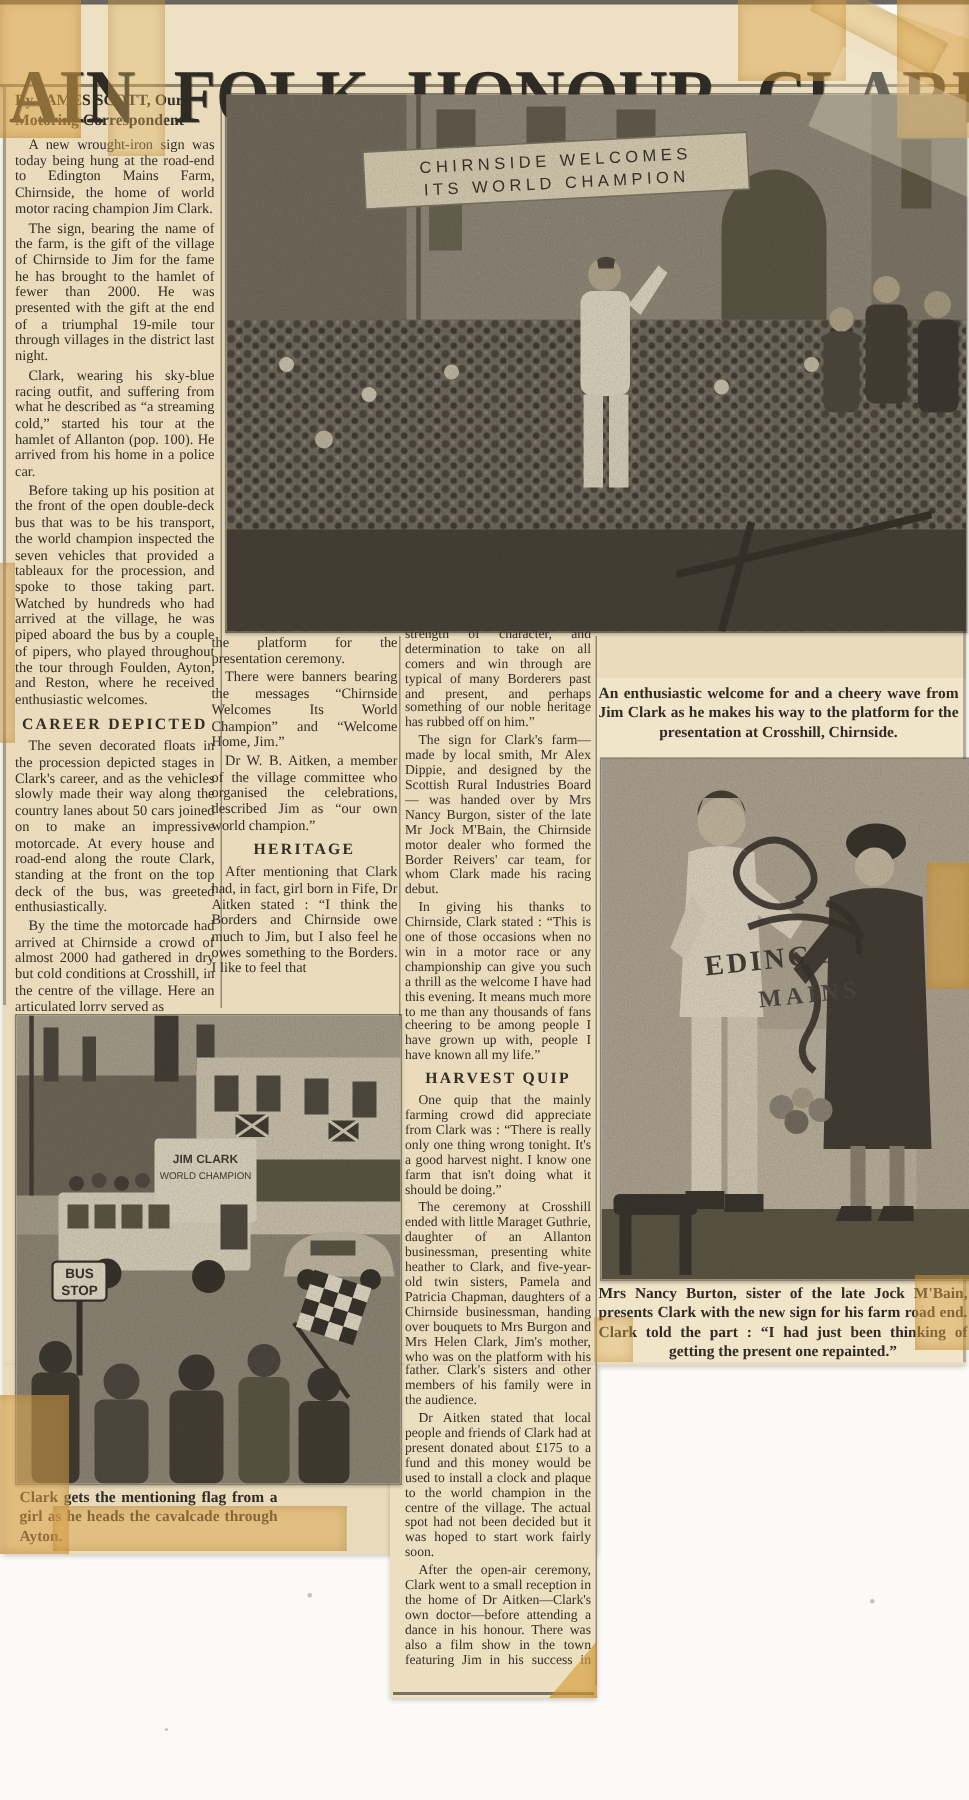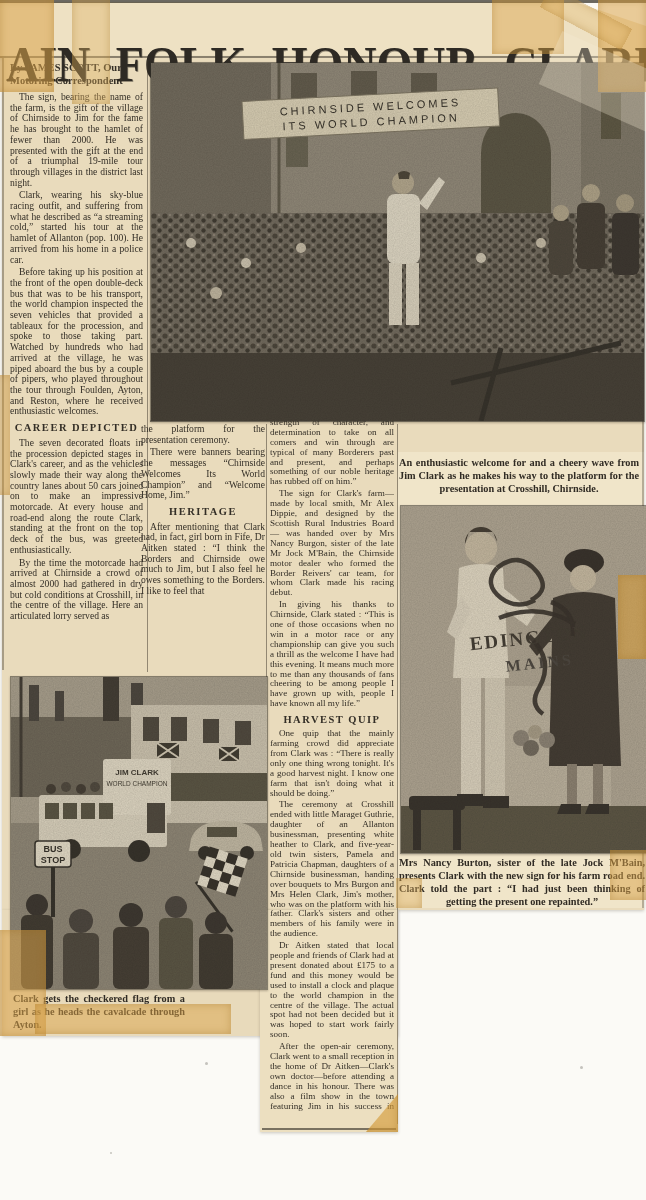--- a/index.html
+++ b/index.html
@@ -87,31 +87,33 @@
   <div class="edge edge-col3bottom"></div>
 
   <h1 class="headline">AIN FOLK HONOUR CLARK</h1>
 
   <div class="rule rule1"></div>
   <div class="rule rule2"></div>
   <div class="rule rule3"></div>
 
   <div class="col col1">
     <div class="byline">By JAMES SCOTT, Our Motoring Correspondent</div>
+    <p>A new wrought-iron sign was today being hung at the road-end to Edington Mains Farm, Chirnside, the home of world motor racing champion Jim Clark.</p>
     <p>The sign, bearing the name of the farm, is the gift of the village of Chirnside to Jim for the fame he has brought to the hamlet of fewer than 2000.  He was presented with the gift at the end of a triumphal 19-mile tour through villages in the district last night.</p>
     <p>Clark, wearing his sky-blue racing outfit, and suffering from what he described as “a streaming cold,” started his tour at the hamlet of Allanton (pop. 100).  He arrived from his home in a police car.</p>
     <p>Before taking up his position at the front of the open double-deck bus that was to be his transport, the world champion inspected the seven vehicles that provided a tableaux for the procession, and spoke to those taking part. Watched by hundreds who had arrived at the village, he was piped aboard the bus by a couple of pipers, who played throughout the tour through Foulden, Ayton, and Reston, where he received enthusiastic welcomes.</p>
     <div class="subhead">CAREER DEPICTED</div>
     <p>The seven decorated floats in the procession depicted stages in Clark's career, and as the vehicles slowly made their way along the country lanes about 50 cars joined on to make an impressive motorcade.  At every house and road-end along the route Clark, standing at the front on the top deck of the bus, was greeted enthusiastically.</p>
     <p>By the time the motorcade had arrived at Chirnside a crowd of almost 2000 had gathered in dry but cold conditions at Crosshill, in the centre of the village.  Here an articulated lorry served as</p>
   </div>
 
   <div class="col col2">
     <p style="text-indent:0">the platform for the presentation ceremony.</p>
     <p>There were banners bearing the messages “Chirnside Welcomes Its World Champion” and “Welcome Home, Jim.”</p>
+    <p>Dr W. B. Aitken, a member of the village committee who organised the celebrations, described Jim as “our own world champion.”</p>
     <div class="subhead">HERITAGE</div>
     <p>After mentioning that Clark had, in fact, girl born in Fife, Dr Aitken stated : “I think the Borders and Chirnside owe much to Jim, but I also feel he owes something to the Borders.  I like to feel that</p>
   </div>
 
   <div class="col col3">
     <p style="text-indent:0">some of the quickness of eye, strength of character, and determination to take on all comers and win through are typical of many Borderers past and present, and perhaps something of our noble heritage has rubbed off on him.”</p>
     <p>The sign for Clark's farm—made by local smith, Mr Alex Dippie, and designed by the Scottish Rural Industries Board — was handed over by Mrs Nancy Burgon, sister of the late Mr Jock M'Bain, the Chirnside motor dealer who formed the Border Reivers' car team, for whom Clark made his racing debut.</p>
     <p>In giving his thanks to Chirnside, Clark stated : “This is one of those occasions when no win in a motor race or any championship can give you such a thrill as the welcome I have had this evening.  It means much more to me than any thousands of fans cheering to be among people I have grown up with, people I have known all my life.”</p>
     <div class="subhead">HARVEST QUIP</div>
     <p>One quip that the mainly farming crowd did appreciate from Clark was : “There is really only one thing wrong tonight.  It's a good harvest night.  I know one farm that isn't doing what it should be doing.”</p>
@@ -354,21 +356,21 @@
         <circle cx="146" cy="234" r="8" fill="#8a8274"></circle>
           <circle cx="130" cy="242" r="8" fill="#6e675b"></circle>
       </g>
       <rect width="245" height="347" filter="url(#n3)" opacity="0.16"></rect>
       <rect width="245" height="347" fill="#8a7f68" opacity="0.12"></rect>
     </svg>
   </div>
 
   <div class="caption cap1">An enthusiastic welcome for and a cheery wave from Jim Clark as he makes his way to the platform for the presentation at Crosshill, Chirnside.</div>
   <div class="caption cap2">Mrs Nancy Burton, sister of the late Jock M'Bain, presents Clark with the new sign for his farm road end.  Clark told the part : “I had just been thinking of getting the present one repainted.”</div>
-  <div class="caption cap3">Clark gets the checkered flag from a girl as he heads the cavalcade through Ayton.</div>
+  <div class="caption cap3">Clark gets the mentioning flag from a girl as he heads the cavalcade through Ayton.</div>
 
   <div class="tape t1"></div>
   <div class="tape t2"></div>
   <div class="tape t3"></div>
   <div class="tape t4"></div>
   <div class="tape t5"></div>
   <div class="tape t6"></div>
   <div class="tape t7"></div>
   <div class="tape t8"></div>
   <div class="tape t9"></div>

